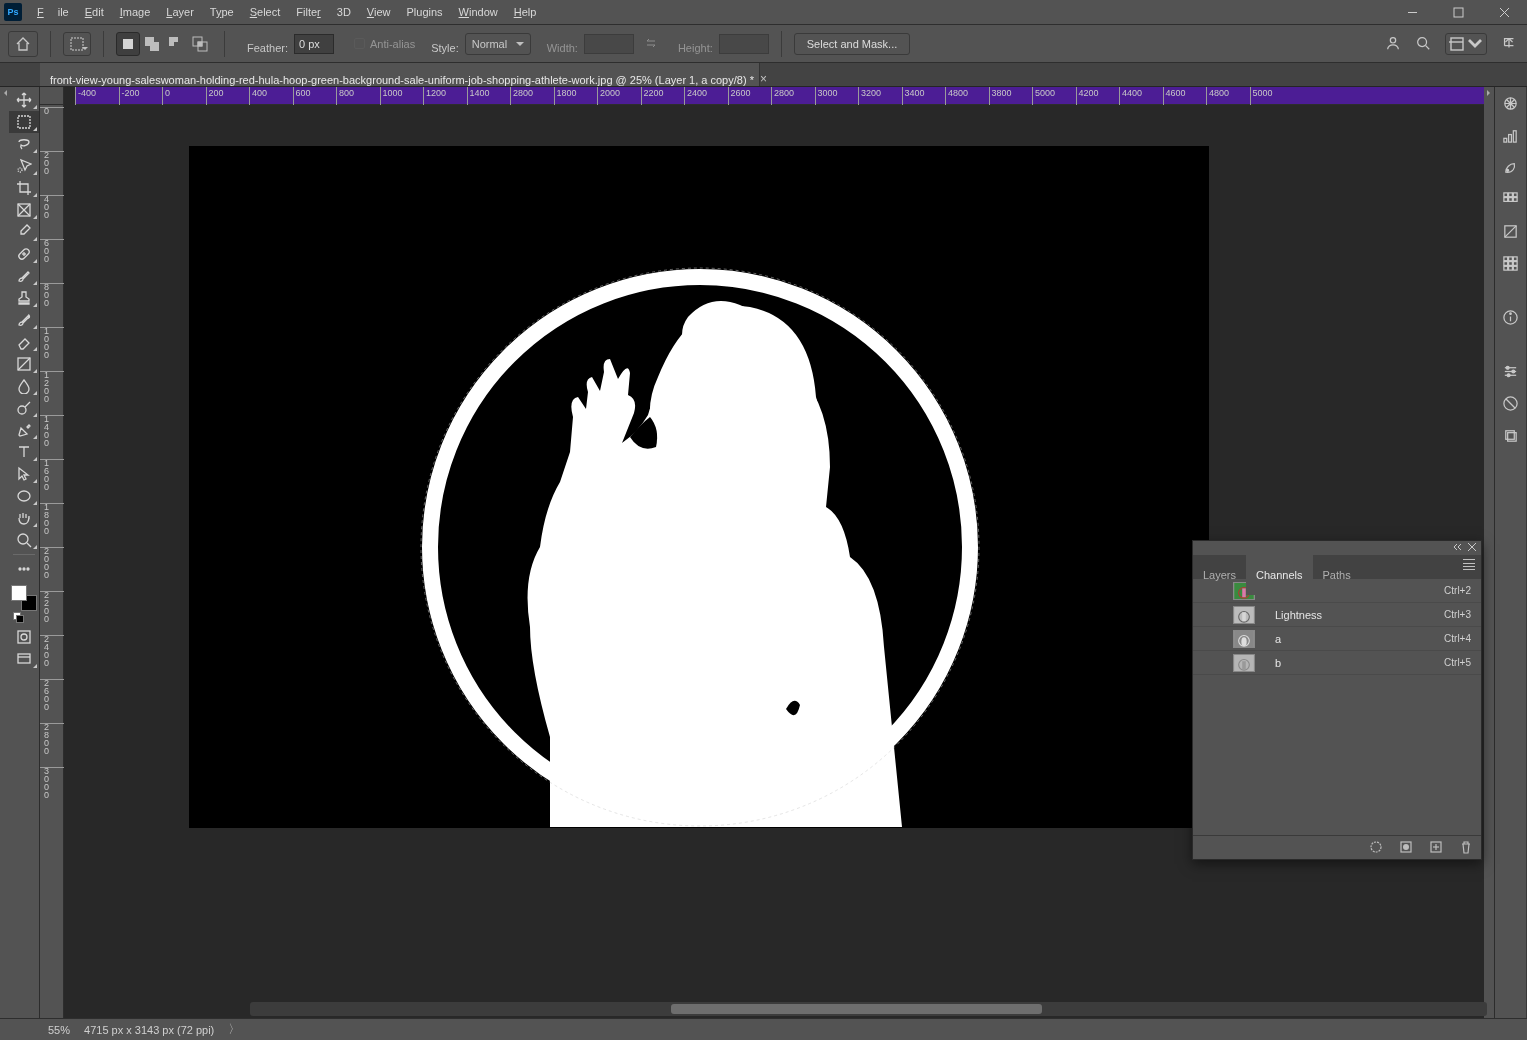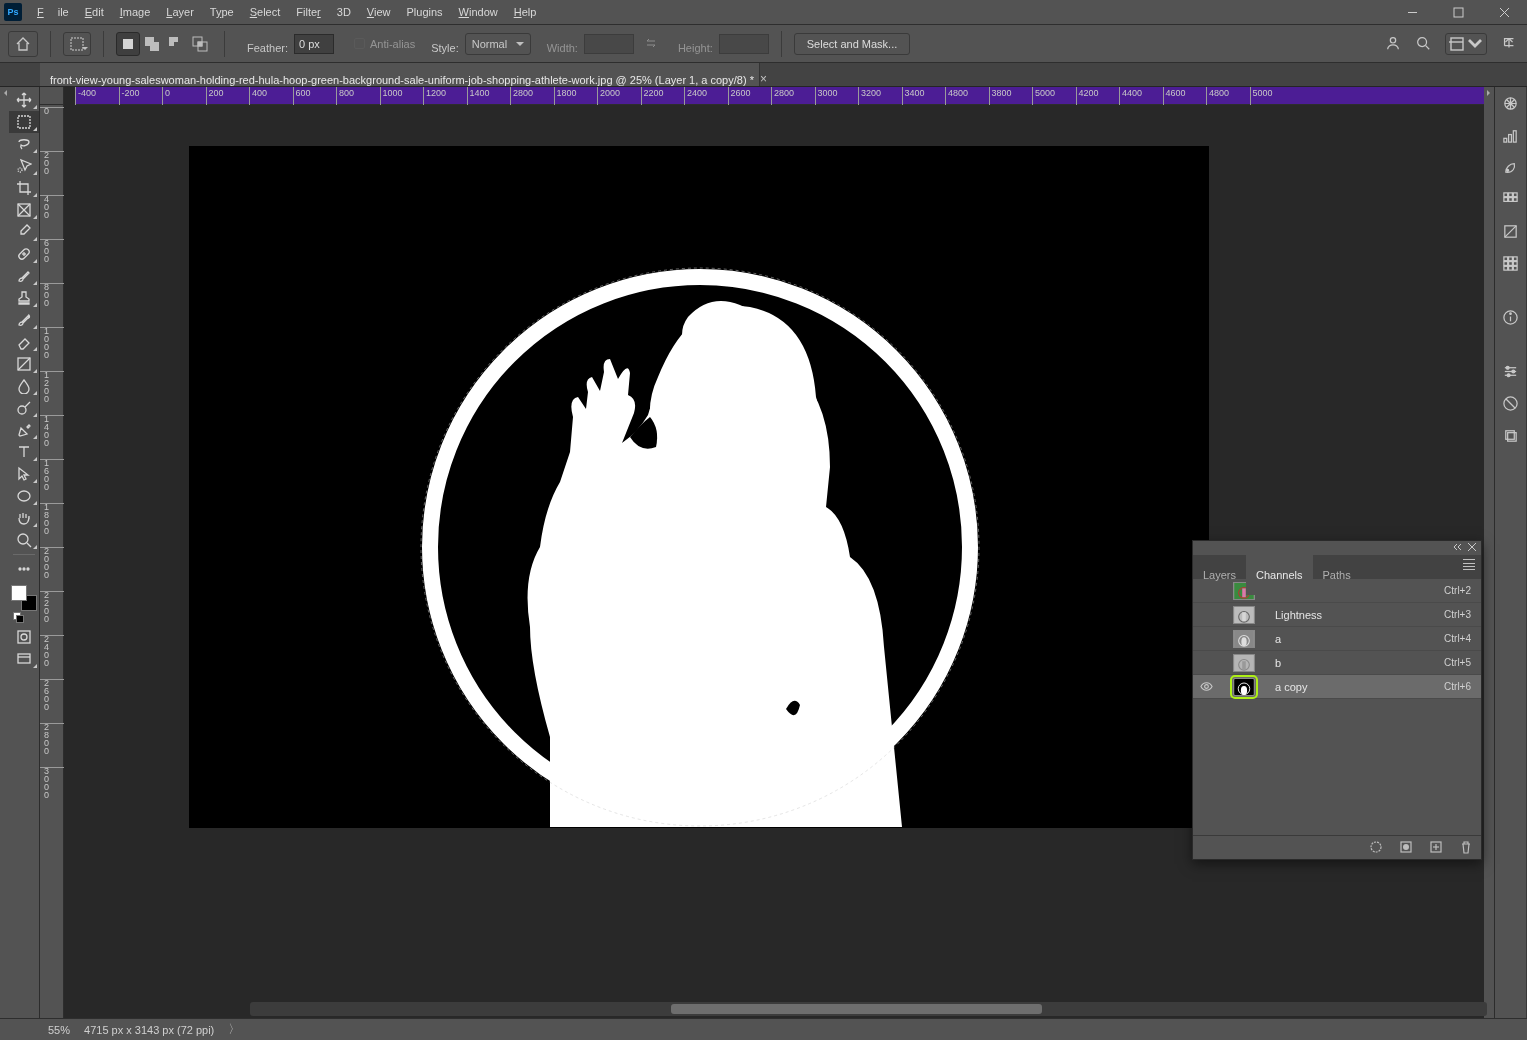--- a/index.html
+++ b/index.html
@@ -851,37 +851,20 @@
         <svg viewBox="0 0 22 18">
             <rect width="22" height="18" fill="#b5b5b5"></rect>
             <circle cx="11" cy="11" r="6" fill="none" stroke="#888" stroke-width="1.2"></circle>
             <rect x="9" y="7" width="4" height="9" fill="#999"></rect>
           </svg>
       </span>
       <span class="ch-name">b</span>
       <span class="ch-key">Ctrl+5</span>
     </div>
 
-    <div class="ch-row sel">
-      <span class="eye">
-        <svg viewBox="0 0 14 14">
-            <path d="M1 7s2-4 6-4 6 4 6 4-2 4-6 4-6-4-6-4z"></path>
-            <circle cx="7" cy="7" r="2"></circle>
-          </svg>
-      </span>
-      <span class="ch-thumb hi">
-        <svg viewBox="0 0 22 18">
-            <rect width="22" height="18" fill="#000"></rect>
-            <circle cx="11" cy="11" r="6.5" fill="none" stroke="#fff" stroke-width="1"></circle>
-            <ellipse cx="11" cy="13" rx="3.5" ry="5" fill="#fff"></ellipse>
-          </svg>
-      </span>
-      <span class="ch-name">a copy</span>
-      <span class="ch-key">Ctrl+6</span>
-    </div>
 
   </div>
 
 
   <div class="panel-footer">
     <span><svg viewBox="0 0 14 14">
           <circle cx="7" cy="7" r="5" stroke-dasharray="2 1"></circle>
         </svg></span>
     <span><svg viewBox="0 0 14 14">
           <rect x="2" y="2" width="10" height="10"></rect>

